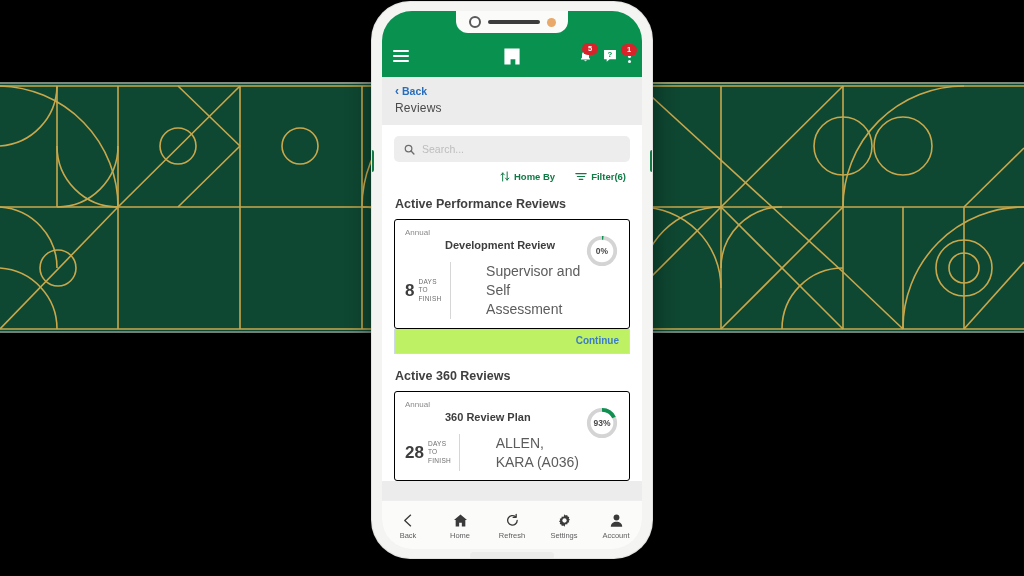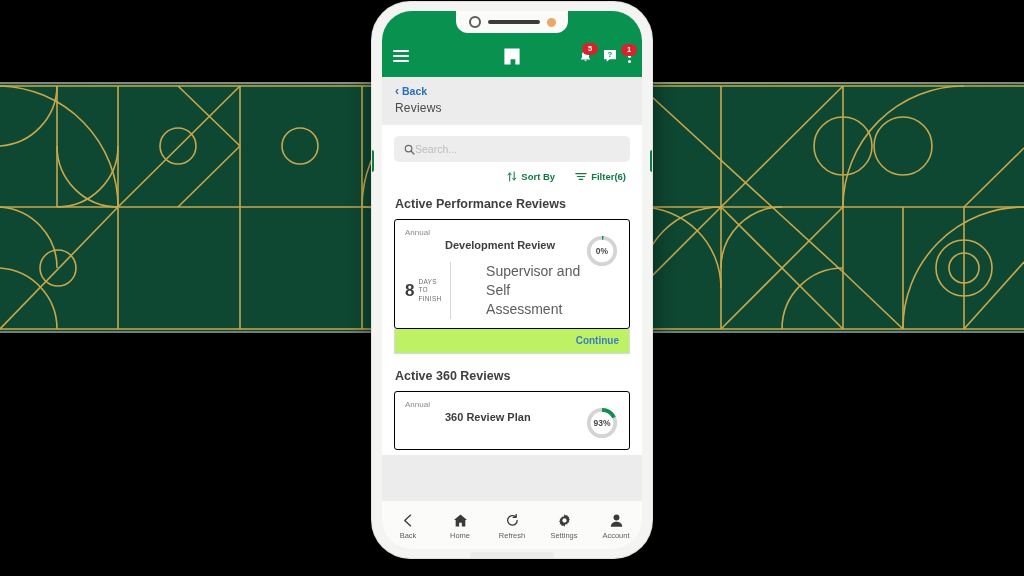--- a/index.html
+++ b/index.html
@@ -110,21 +110,21 @@
 
   .sheet {
     background:#fff;
     margin:0;
     min-height:330px;
     padding: 11px 12px 0 12px;
     box-sizing:border-box;
   }
   .search {
     height:26px; border-radius:5px; background:#ededed;
-    display:flex; align-items:center; padding:0 10px;
+    display:flex; align-items:center; gap:7px; padding:0 10px;
   }
   .search-ph { color:#bdbdbd; font-size:10.5px;}
 
   .toolrow { display:flex; justify-content:flex-end; gap:20px; padding:9px 4px 0 0;}
   .tool { display:flex; align-items:center; gap:4px; color:#0f7a44; font-size:9.5px; font-weight:bold; cursor:pointer;}
 
   .section-title { font-size:12.5px; font-weight:bold; color:#3f3f3f; margin:15px 0 8px 1px;}
 
   .card {
     border:1px solid #000000; border-radius:3px; background:#fff;
@@ -314,21 +314,21 @@
             </svg>
             <span class="search-ph">Search...</span>
           </div>
 
           <div class="toolrow">
             <div class="tool">
               <svg width="10" height="11" viewBox="0 0 12 13">
                 <path d="M3.2 12V2.4M3.2 2.4 1.2 4.6M3.2 2.4 5.2 4.6" stroke="#0f7a44" stroke-width="1.2" fill="none" stroke-linecap="round"></path>
                 <path d="M8.6 1v9.6M8.6 10.6l-2-2.2M8.6 10.6l2-2.2" stroke="#0f7a44" stroke-width="1.2" fill="none" stroke-linecap="round"></path>
               </svg>
-              <span>Sort By</span>
+              <span>Home By</span>
             </div>
             <div class="tool">
               <svg width="12" height="11" viewBox="0 0 14 12">
                 <line x1="1" y1="2.6" x2="13" y2="2.6" stroke="#0f7a44" stroke-width="1.4" stroke-linecap="round"></line>
                 <line x1="2.8" y1="6" x2="11.2" y2="6" stroke="#0f7a44" stroke-width="1.4" stroke-linecap="round"></line>
                 <line x1="5" y1="9.4" x2="9" y2="9.4" stroke="#0f7a44" stroke-width="1.4" stroke-linecap="round"></line>
               </svg>
               <span>Filter(6)</span>
             </div>
           </div>
@@ -360,20 +360,29 @@
           <div class="action-bar">
             <span>Continue</span>
           </div>
 
           <div class="section-title">Active 360 Reviews</div>
 
           <div class="card">
             <div class="card-left">
               <div class="card-kicker">Annual</div>
               <div class="card-title">360 Review Plan</div>
+              <div class="card-meta">
+                <span class="days-num">28</span>
+                <span class="days-lbl">
+                  <span>DAYS TO</span><br>
+                  <span>FINISH</span>
+                </span>
+                <span class="meta-div"></span>
+                <span class="meta-text">ALLEN, KARA (A036)</span>
+              </div>
             </div>
             <div class="donut">
               <svg width="34" height="34" viewBox="0 0 36 36">
                 <circle cx="18" cy="18" r="14" fill="none" stroke="#d4d4d4" stroke-width="4"></circle>
                 <circle cx="18" cy="18" r="14" fill="none" stroke="#0f9050" stroke-width="4" stroke-dasharray="15.8 72.1" stroke-linecap="butt" transform="rotate(-90 18 18)"></circle>
               </svg>
               <span class="donut-val">93%</span>
             </div>
           </div>
 

